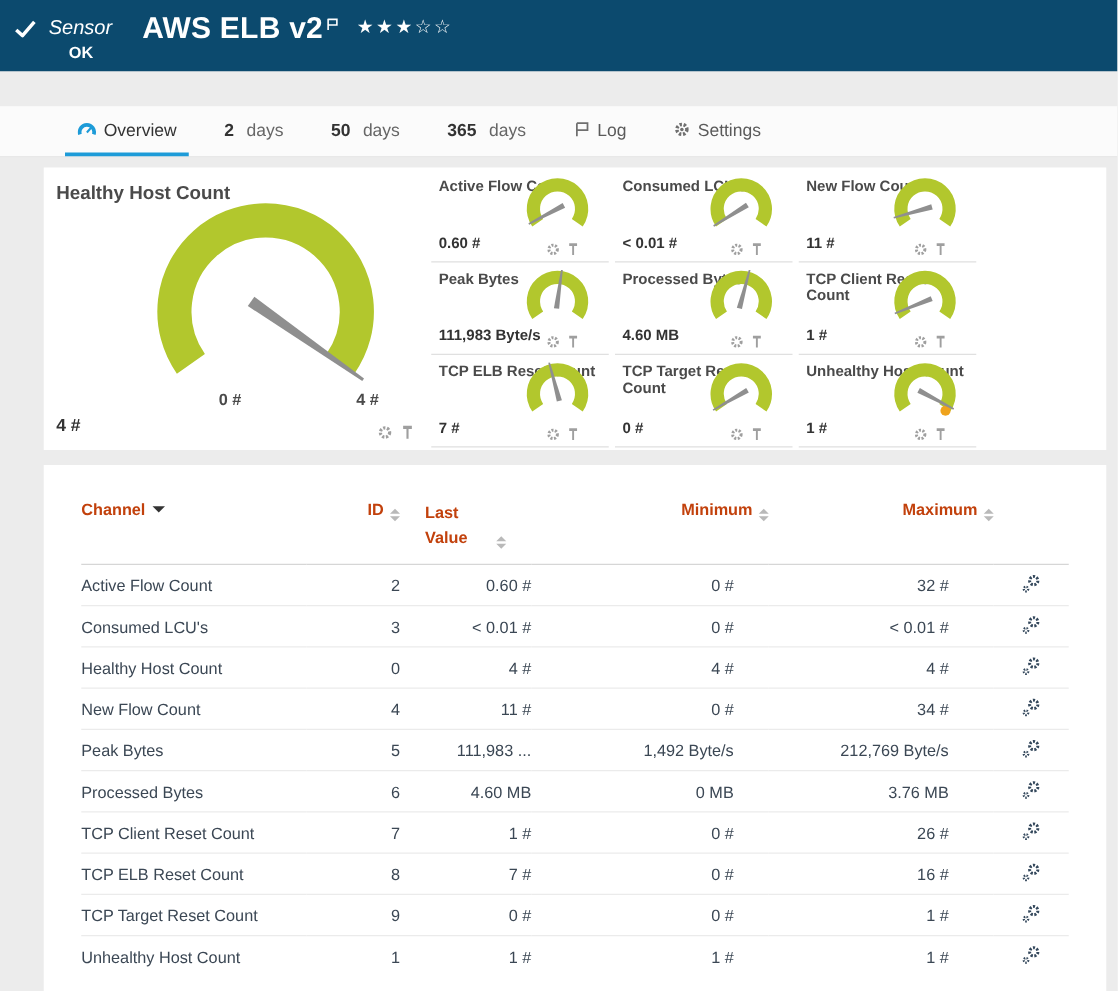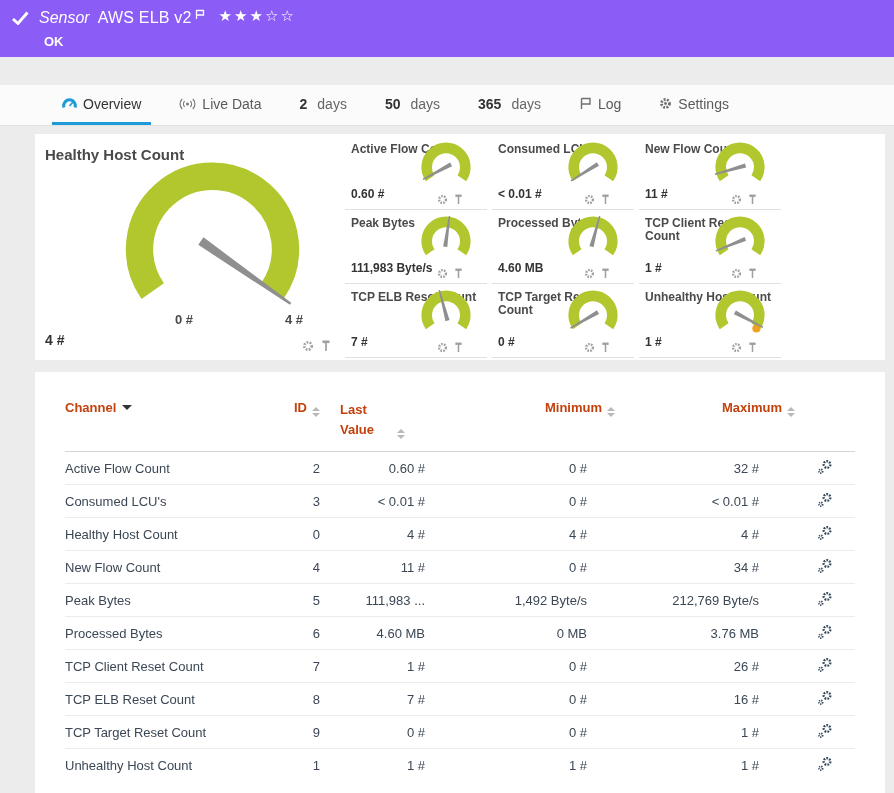--- a/index.html
+++ b/index.html
@@ -1,28 +1,28 @@
 <!DOCTYPE html>
 <html><head>
 <meta charset="utf-8">
 <style>
   * { margin:0; padding:0; box-sizing:border-box; }
   html,body { width:894px; height:793px; overflow:hidden;
     font-family:"Liberation Sans","DejaVu Sans",sans-serif; background:#ececec; }
 
   
-  .topbar { height:57px; background:#8b5cf6; color:#fff; position:relative; }
+  .topbar { height:57px; background:#0c4a6e; color:#fff; position:relative; }
   .topbar-row1 { display:flex; align-items:center; padding:9px 0 0 12px; }
   .check-icon { margin-right:10px; }
   .sensor-word { font-style:italic; font-size:16px; margin-right:8px; }
-  .sensor-name { font-weight:normal; font-size:16px; letter-spacing:.2px; }
+  .sensor-name { font-weight:bold; font-size:24px; letter-spacing:.2px;margin-left:16px; }
   .flag-icon { margin:-8px 0 0 3px; }
   .stars { font-size:15px; letter-spacing:2px; margin-left:14px; margin-top:-4px;
     font-family:"DejaVu Sans",sans-serif; }
-  .status-ok { position:absolute; left:44px; top:34px; font-weight:bold; font-size:13px; }
+  .status-ok { position:absolute; left:55px; top:34px; font-weight:bold; font-size:13px; }
 
   
   .tabbar { height:41px; background:#fbfbfb; border-bottom:1px solid #e2e2e2;
     display:flex; align-items:stretch; padding-left:52px;margin-top:28px; }
   .tab { display:flex; align-items:center; gap:6px; padding:0 10px; margin-right:18px;
     font-size:14px; color:#5a5a5a; cursor:pointer; border-bottom:3px solid transparent; }
   .tab .num { font-weight:bold; color:#333; }
   .tab .unit { color:#666; margin-left:4px; }
   .tab.active { color:#333; border-bottom:3px solid #1d9bd8; }
   .tab svg { flex:0 0 auto; }
@@ -97,28 +97,20 @@
 
 <div class="tabbar">
   <div class="tab active">
     <svg width="15" height="13" viewBox="0 0 15 13">
       <path d="M2 10.5 A5.8 5.8 0 1 1 13 10.5" fill="none" stroke="#1d9bd8" stroke-width="3"></path>
       <line x1="7.5" y1="9" x2="11" y2="5" stroke="#1d9bd8" stroke-width="1.6"></line>
     </svg>
     <span>Overview</span>
   </div>
   <div class="tab">
-    <svg width="17" height="12" viewBox="0 0 17 12">
-      <circle cx="8.5" cy="6" r="1.5" fill="#7a7a7a"></circle>
-      <path d="M5.6 8.8 A4 4 0 0 1 5.6 3.2 M3.2 11 A7 7 0 0 1 3.2 1" fill="none" stroke="#7a7a7a" stroke-width="1.2"></path>
-      <path d="M11.4 8.8 A4 4 0 0 0 11.4 3.2 M13.8 11 A7 7 0 0 0 13.8 1" fill="none" stroke="#7a7a7a" stroke-width="1.2"></path>
-    </svg>
-    <span>Live Data</span>
-  </div>
-  <div class="tab">
     <span class="num">2</span>
     <span class="unit">days</span>
   </div>
   <div class="tab">
     <span class="num">50</span>
     <span class="unit">days</span>
   </div>
   <div class="tab">
     <span class="num">365</span>
     <span class="unit">days</span>

